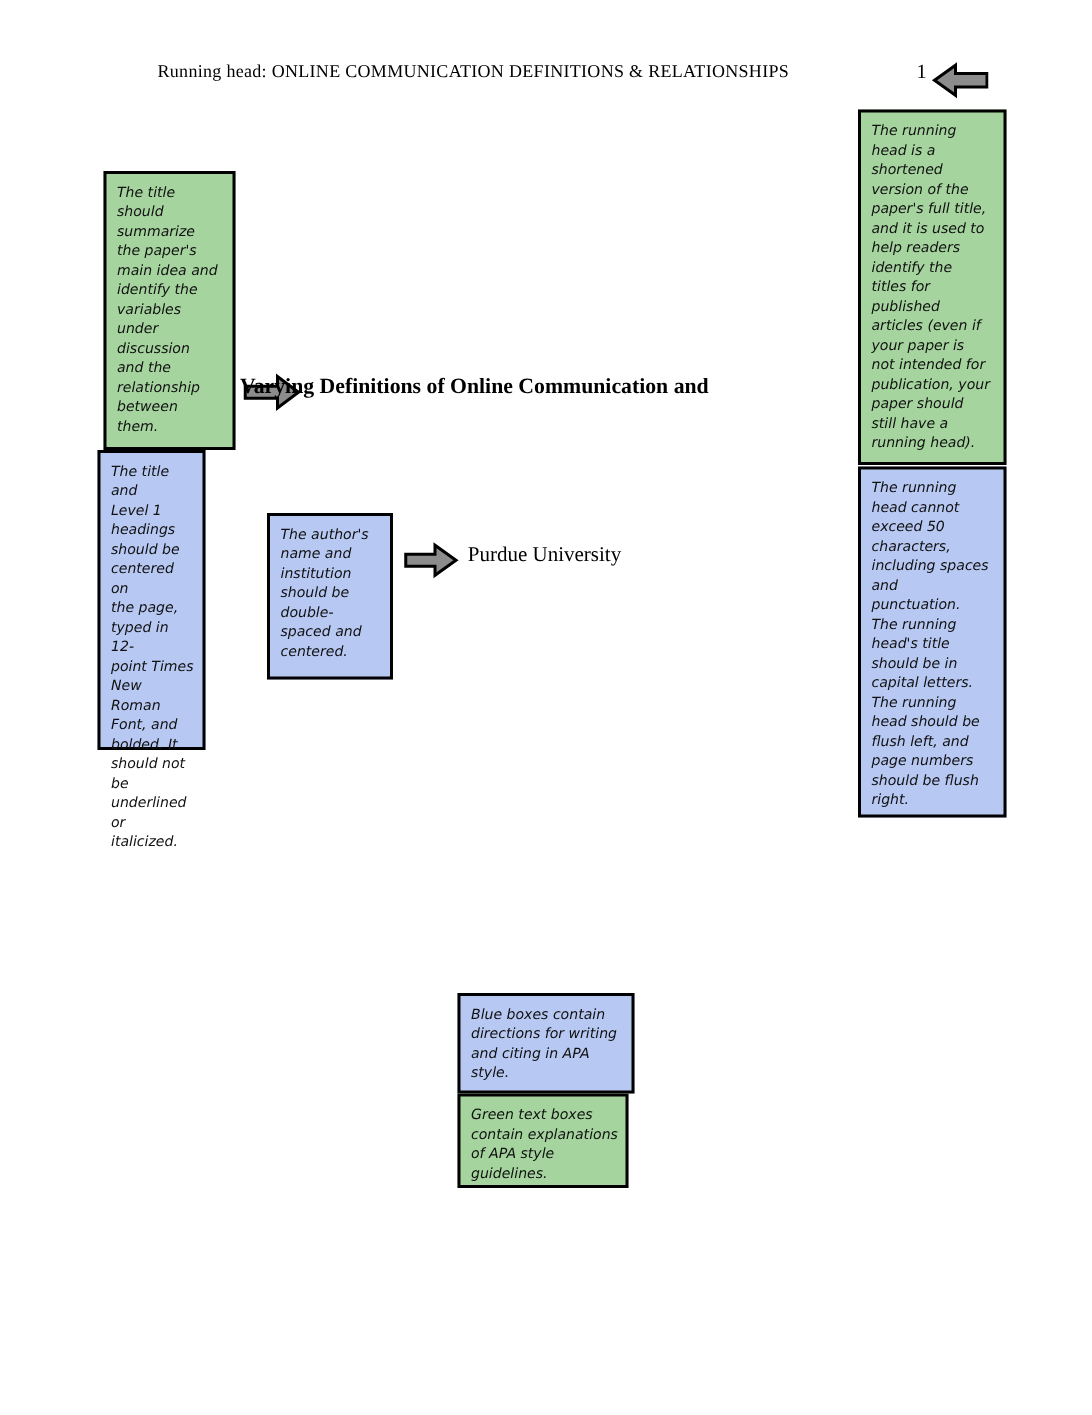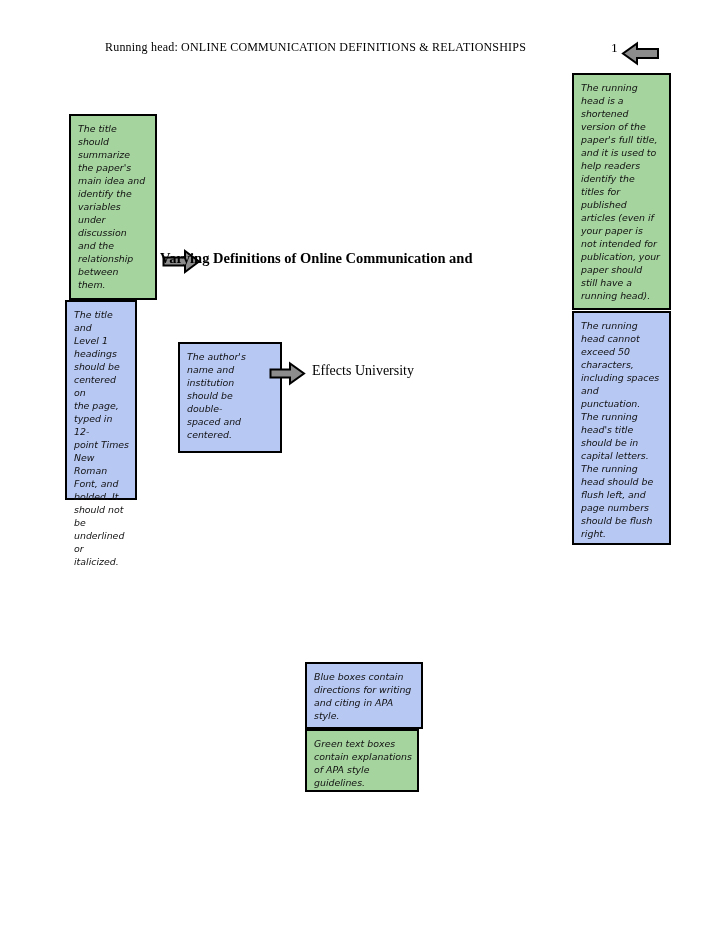--- a/index.html
+++ b/index.html
@@ -37,21 +37,21 @@
     white-space:pre-line;
     font-style:italic;
   }
   .green { background:var(--green_box, #a6d49f); }
   .blue  { background:var(--blue_box, #b7c8f3); }
 
   #note-running-head-expl  { left:572px; top:73px;  width:99px;  height:237px; }
   #note-title-expl         { left:69px;  top:114px; width:88px;  height:186px; }
   #note-title-format       { left:53px;  top:300px; width:72px;  height:200px;margin-left:12px; }
   #note-running-head-rules { left:572px; top:311px; width:99px;  height:234px; }
-  #note-author             { left:178px; top:342px; width:104px;  height:111px; }
+  #note-author             { left:178px; top:342px; width:84px;  height:111px; }
   #legend-blue             { left:305px; top:662px; width:118px; height:67px; border-width:2px; }
   #legend-green            { left:305px; top:729px; width:114px; height:63px; border-width:2px; }
 
   
   .paper-title {
     position:absolute; left:160px; top:249px; width:415px;
     text-align:left;
     font-family:"Liberation Serif", serif;
     font-weight:bold; font-size:14.5px; line-height:19px;
   }
@@ -163,21 +163,21 @@
 should be
 double-
 spaced and
 centered.</div>
 
   <svg id="arrow-author" class="arrow" viewBox="0 0 37 25">
     <polygon points="1.5,8.5 21,8.5 21,2.5 35,12.5 21,22.5 21,16.5 1.5,16.5"></polygon>
   </svg>
 
   <div class="author-block">
-    <div class="line2">Effects University</div>
+    <div class="line2">Purdue University</div>
   </div>
 
   <div id="legend-blue" class="note blue">Blue boxes contain
 directions for writing
 and citing in APA
 style.</div>
 
   <div id="legend-green" class="note green">Green text boxes
 contain explanations
 of APA style

